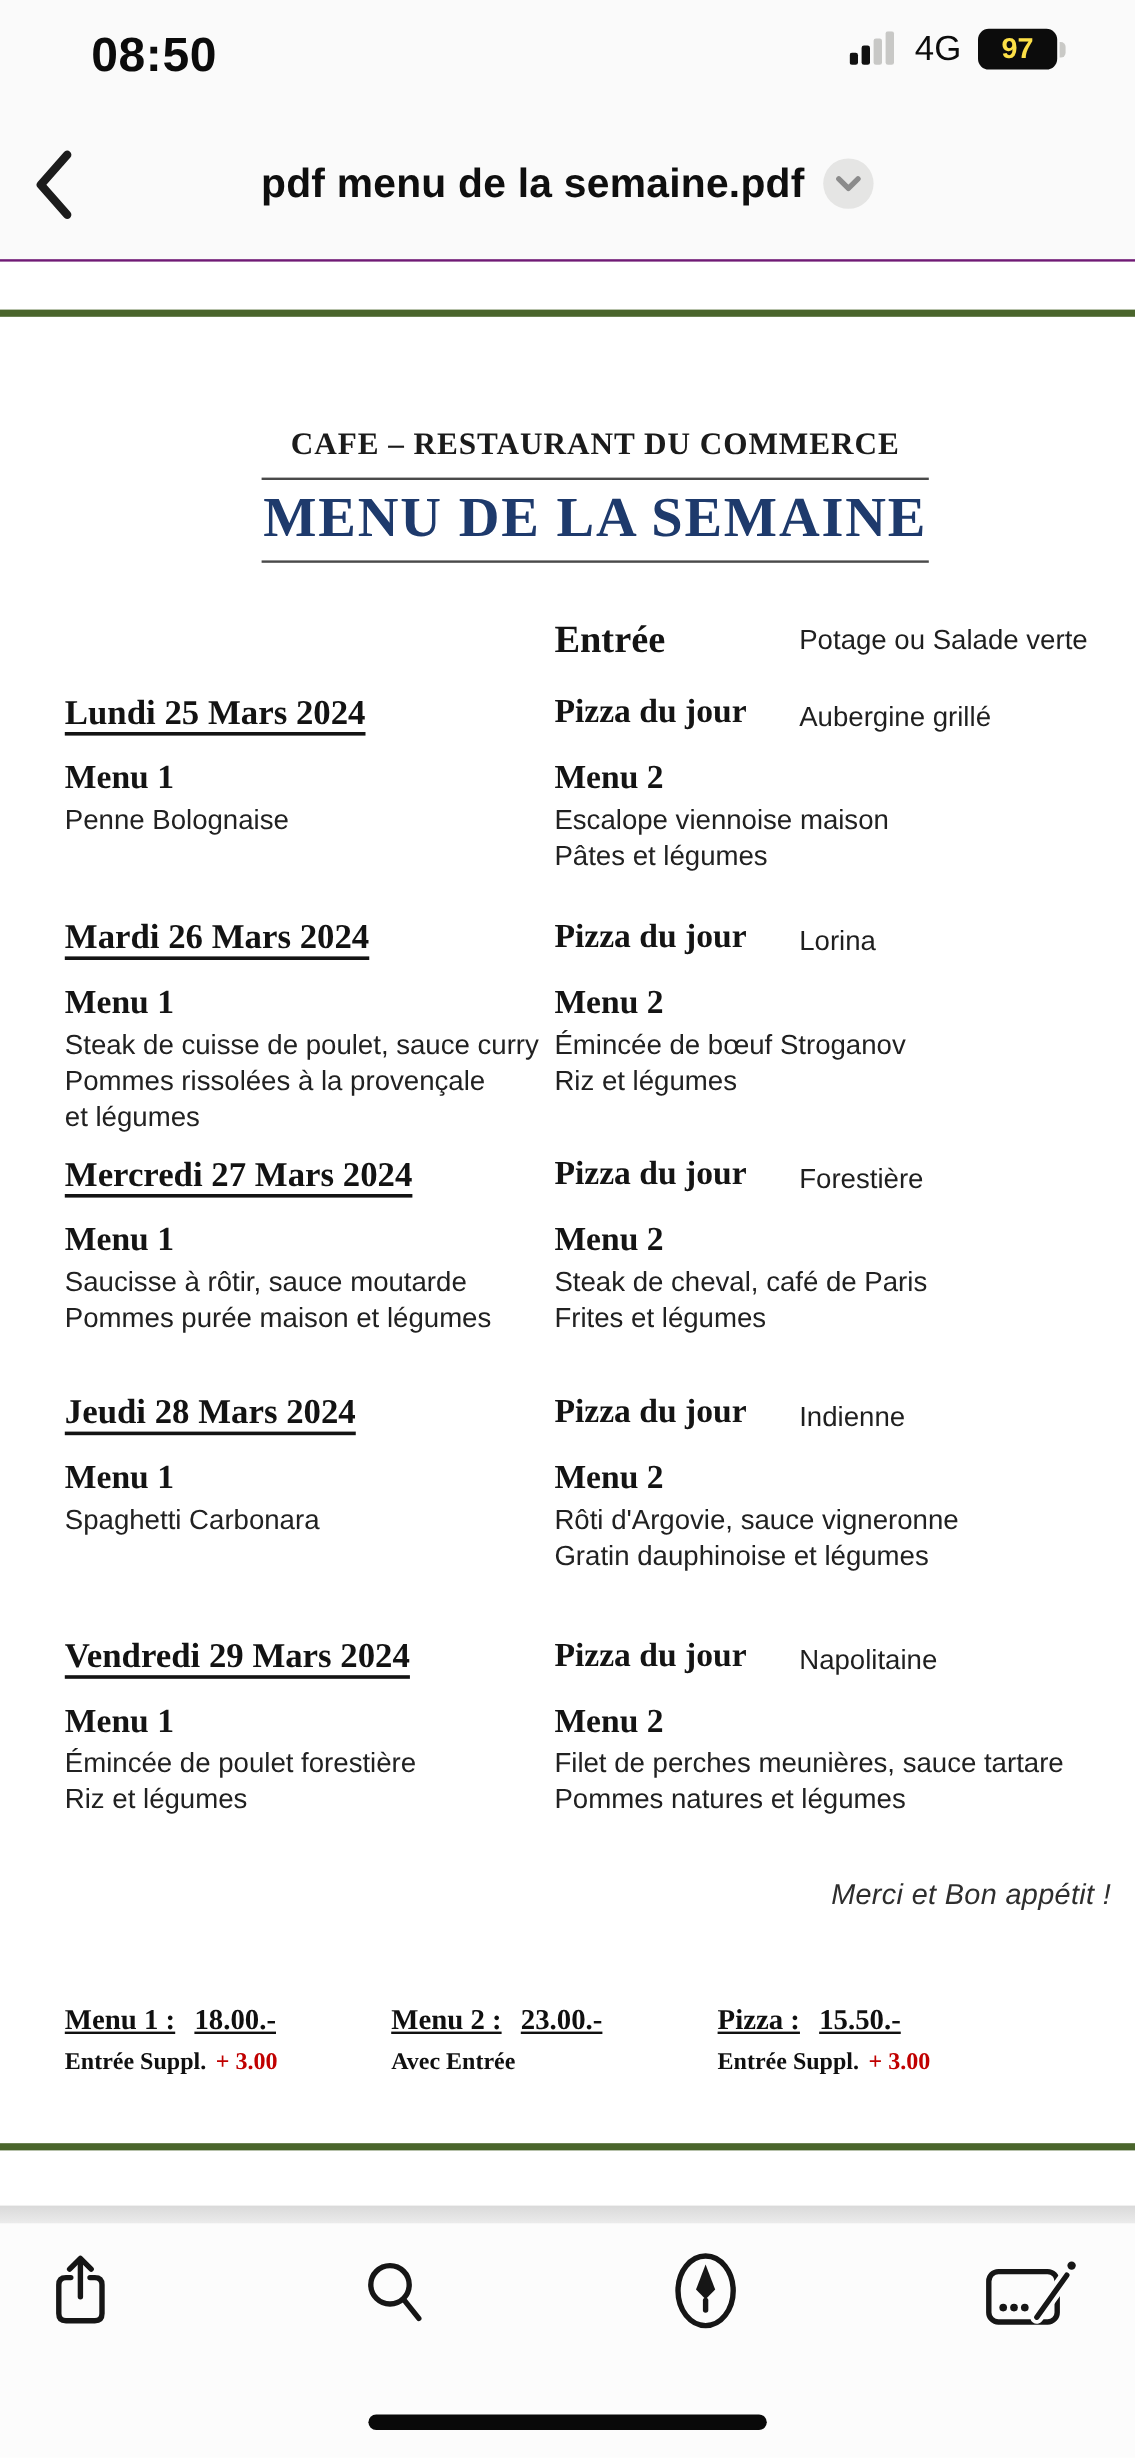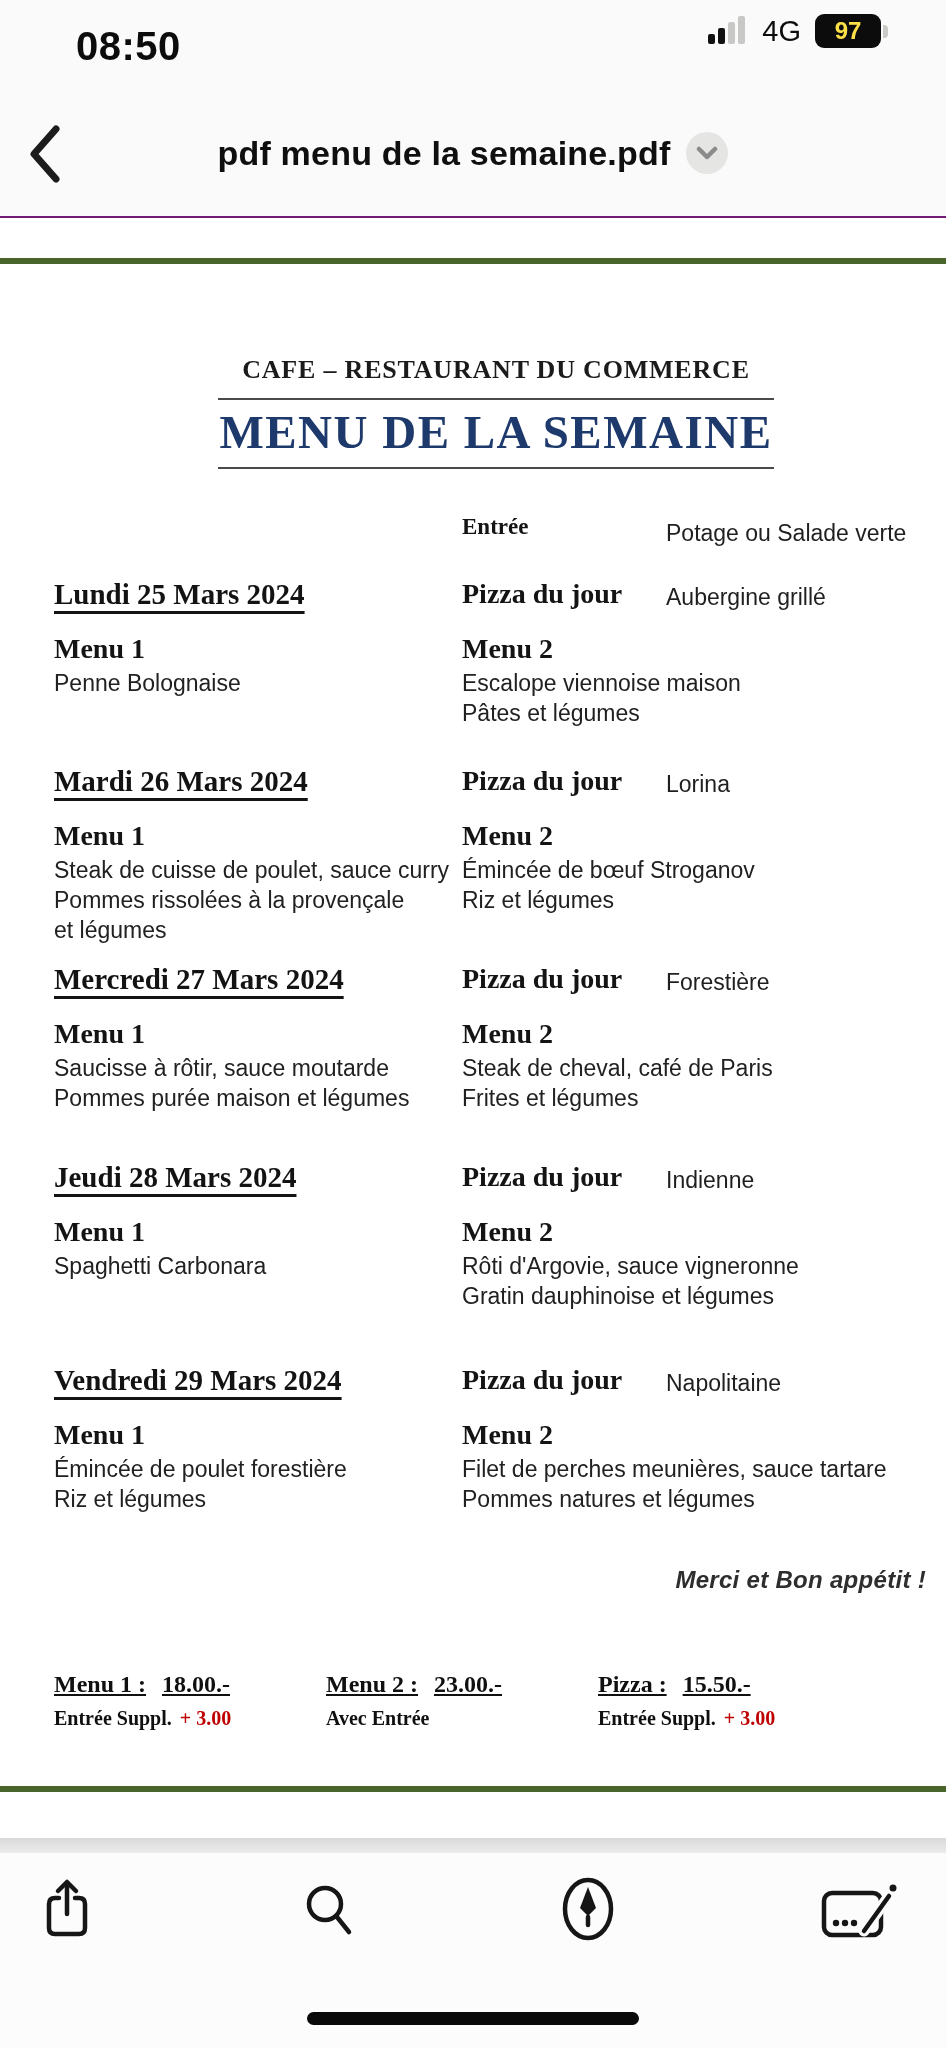--- a/index.html
+++ b/index.html
@@ -10,21 +10,21 @@
     -webkit-font-smoothing:antialiased;
   }
   .serif { font-family:"Liberation Serif","DejaVu Serif",serif; }
 
   
   .status-bar { position:absolute; top:0; left:0; width:946px; height:90px; background:#fafafa; }
   .status-time {
     position:absolute; left:76px; top:24px; font-size:40px; font-weight:700;
     letter-spacing:.5px; color:#0c0c0c;
   }
-  .status-right { position:absolute; right:58px; top:14px; display:flex; align-items:center; gap:14px;text-align:right; }
+  .status-right { position:absolute; right:58px; top:24px; display:flex; align-items:center; gap:14px;text-align:right; }
   .net-label { font-size:29px; color:#0c0c0c; font-weight:400; }
   .battery { position:relative; width:66px; height:34px; background:#0c0c0c; border-radius:9px;
     display:flex; align-items:center; justify-content:center; }
   .battery-pct { color:#fde047; font-size:24px; font-weight:700; }
   .battery-nub { width:5px; height:13px; background:#c9c9c6; border-radius:0 4px 4px 0; margin-left:2px; }
 
   
   .nav-bar { position:absolute; top:90px; left:0; width:946px; height:128px; background:#fafafa;
     border-bottom:2px solid #701a75; }
   .back-btn { position:absolute; left:22px; top:32px; width:46px; height:64px; display:flex;
@@ -46,35 +46,35 @@
   .doc-header { position:absolute; top:0; left:218px; width:556px; text-align:center; }
   .cafe-name { position:absolute; top:136px; width:100%; font-size:26px; font-weight:600;
     letter-spacing:.8px; color:#1b1b1b; }
   .rule { position:absolute; left:0; width:100%; height:2px; background:#4a4a4a; }
   .rule-1 { top:179px; }
   .rule-2 { top:248px; }
   .doc-title { position:absolute; top:186px; width:100%; font-size:47px; font-weight:700;
     letter-spacing:1.5px; color:#1e3a6c; }
 
   .entree-row { position:absolute; top:295px; left:54px; width:872px; height:40px; }
-  .entree-label { position:absolute; left:408px; top:0; font-size:23px; font-weight:600; color:#141414; }
+  .entree-label { position:absolute; left:408px; top:0; font-size:32px; font-weight:600; color:#141414; }
   .entree-value { position:absolute; left:612px; top:6px; font-size:23px; color:#1f1f1f; }
 
   .day { position:absolute; left:54px; width:872px; height:186px; }
   .day-date { position:absolute; left:0; top:0; font-size:29px; font-weight:600; color:#131313;
     text-decoration:underline; text-decoration-thickness:2.5px; text-underline-offset:7px; }
   .pizza-label { position:absolute; left:408px; top:0; font-size:28px; font-weight:600; color:#141414; }
   .pizza-name { position:absolute; left:612px; top:6px; font-size:23px; color:#1f1f1f; }
   .menu-label { position:absolute; top:55px; font-size:28px; font-weight:600; color:#141414; }
   .m1 { left:0; } .m2 { left:408px; }
   .dishes { position:absolute; top:90px; font-size:23px; line-height:30px; color:#212121; }
   .dishes.left { left:0; width:400px; } .dishes.right { left:408px; width:460px; }
 
   .closing { position:absolute; top:1347px; right:20px; font-size:24px; font-style:italic;
-    color:#2e2e2e; letter-spacing:.3px;font-weight:bold; }
+    color:#2e2e2e; letter-spacing:.3px; }
 
   .pricing { position:absolute; top:1452px; left:0; width:946px; height:90px; }
   .price-col { position:absolute; top:0; }
   .pc-1 { left:54px; } .pc-2 { left:326px; } .pc-3 { left:598px; }
   .price-line1 { font-size:24px; font-weight:600; color:#101010;text-decoration:underline; }
   .price-value { margin-left:16px; }
   .price-line2 { margin-top:9px; font-size:20px; font-weight:700; color:#101010; }
   .price-extra { color:#c00000; margin-left:8px; }
 
   

